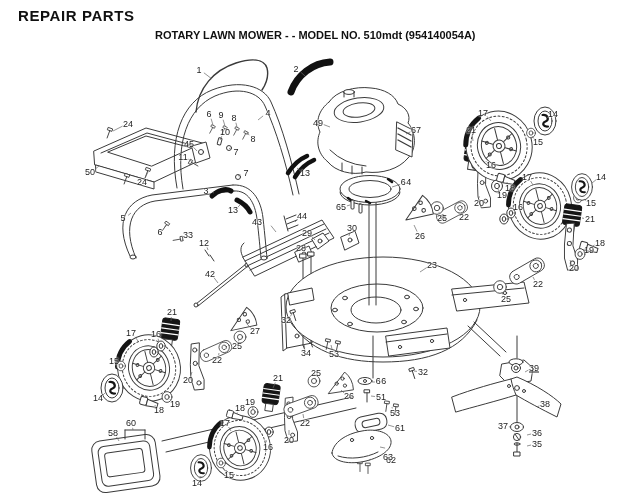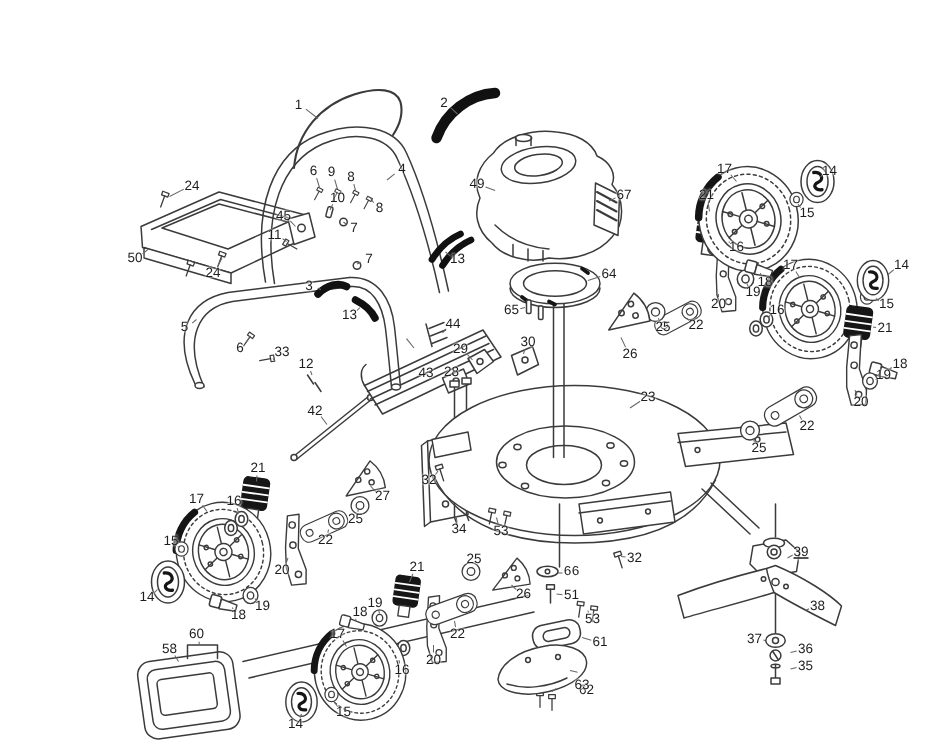--- a/index.html
+++ b/index.html
@@ -11,20 +11,22 @@
   #leader-layer{pointer-events:none}
   .callouts{position:absolute;left:0;top:0;width:622px;height:500px;pointer-events:none}
   .callout{position:absolute;transform:translate(-50%,-50%);font-size:9px;line-height:1;color:#1d1d1d;
            text-shadow:0 0 2px #fff,0 0 2px #fff;white-space:nowrap}
 </style>
 </head>
 <body>
 
 <div class="page">
 
+  <div class="title">REPAIR PARTS</div>
+  <div class="subtitle">ROTARY LAWN MOWER - - MODEL NO. 510mdt (954140054A)</div>
 
   <svg class="art" width="622" height="500" viewBox="0 0 622 500">
     <defs>
       <g id="wheel">
         <ellipse rx="33" ry="35" fill="#fff"></ellipse>
         <path d="M-32,-9 A33,35 0 0 1 -13,-32" stroke="#151515" stroke-width="5" fill="none"></path>
         <ellipse rx="28" ry="30" fill="none" stroke-dasharray="2 2.2"></ellipse>
         <ellipse rx="21.5" ry="23.5" fill="#fff"></ellipse>
         <ellipse rx="17.5" ry="19.5" fill="none"></ellipse>
         <line x1="0" y1="-6.5" x2="0" y2="-18"></line>
@@ -458,28 +460,28 @@
       <span class="callout" style="left: 183px; top: 157px;">11</span>
       <span class="callout" style="left: 236px; top: 152px;">7</span>
       <span class="callout" style="left: 246px; top: 173px;">7</span>
       <span class="callout" style="left: 90px; top: 172px;">50</span>
       <span class="callout" style="left: 142px; top: 182px;">24</span>
       <span class="callout" style="left: 206px; top: 191px;">3</span>
       <span class="callout" style="left: 233px; top: 210px;">13</span>
       <span class="callout" style="left: 305px; top: 173px;">13</span>
       <span class="callout" style="left: 318px; top: 123px;">49</span>
       <span class="callout" style="left: 416px; top: 130px;">67</span>
-      <span class="callout" style="left: 406px; top: 183px;">64</span>
+      <span class="callout" style="left: 406px; top: 183px; font-family: Liberation Mono, monospace;">64</span>
       <span class="callout" style="left: 341px; top: 207px;">65</span>
       <span class="callout" style="left: 123px; top: 218px;">5</span>
       <span class="callout" style="left: 160px; top: 232px;">6</span>
       <span class="callout" style="left: 188px; top: 235px;">33</span>
       <span class="callout" style="left: 204px; top: 243px;">12</span>
       <span class="callout" style="left: 210px; top: 274px;">42</span>
-      <span class="callout" style="left: 284px; top: 222px; margin-top: 27px;">43</span>
+      <span class="callout" style="left: 257px; top: 222px;">43</span>
       <span class="callout" style="left: 302px; top: 216px;">44</span>
       <span class="callout" style="left: 307px; top: 233px;">29</span>
       <span class="callout" style="left: 352px; top: 228px;">30</span>
       <span class="callout" style="left: 301px; top: 248px;">28</span>
       <span class="callout" style="left: 420px; top: 236px;">26</span>
       <span class="callout" style="left: 432px; top: 265px;">23</span>
       <span class="callout" style="left: 255px; top: 331px;">27</span>
       <span class="callout" style="left: 286px; top: 320px;">32</span>
       <span class="callout" style="left: 306px; top: 353px;">34</span>
       <span class="callout" style="left: 334px; top: 354px;">53</span>

